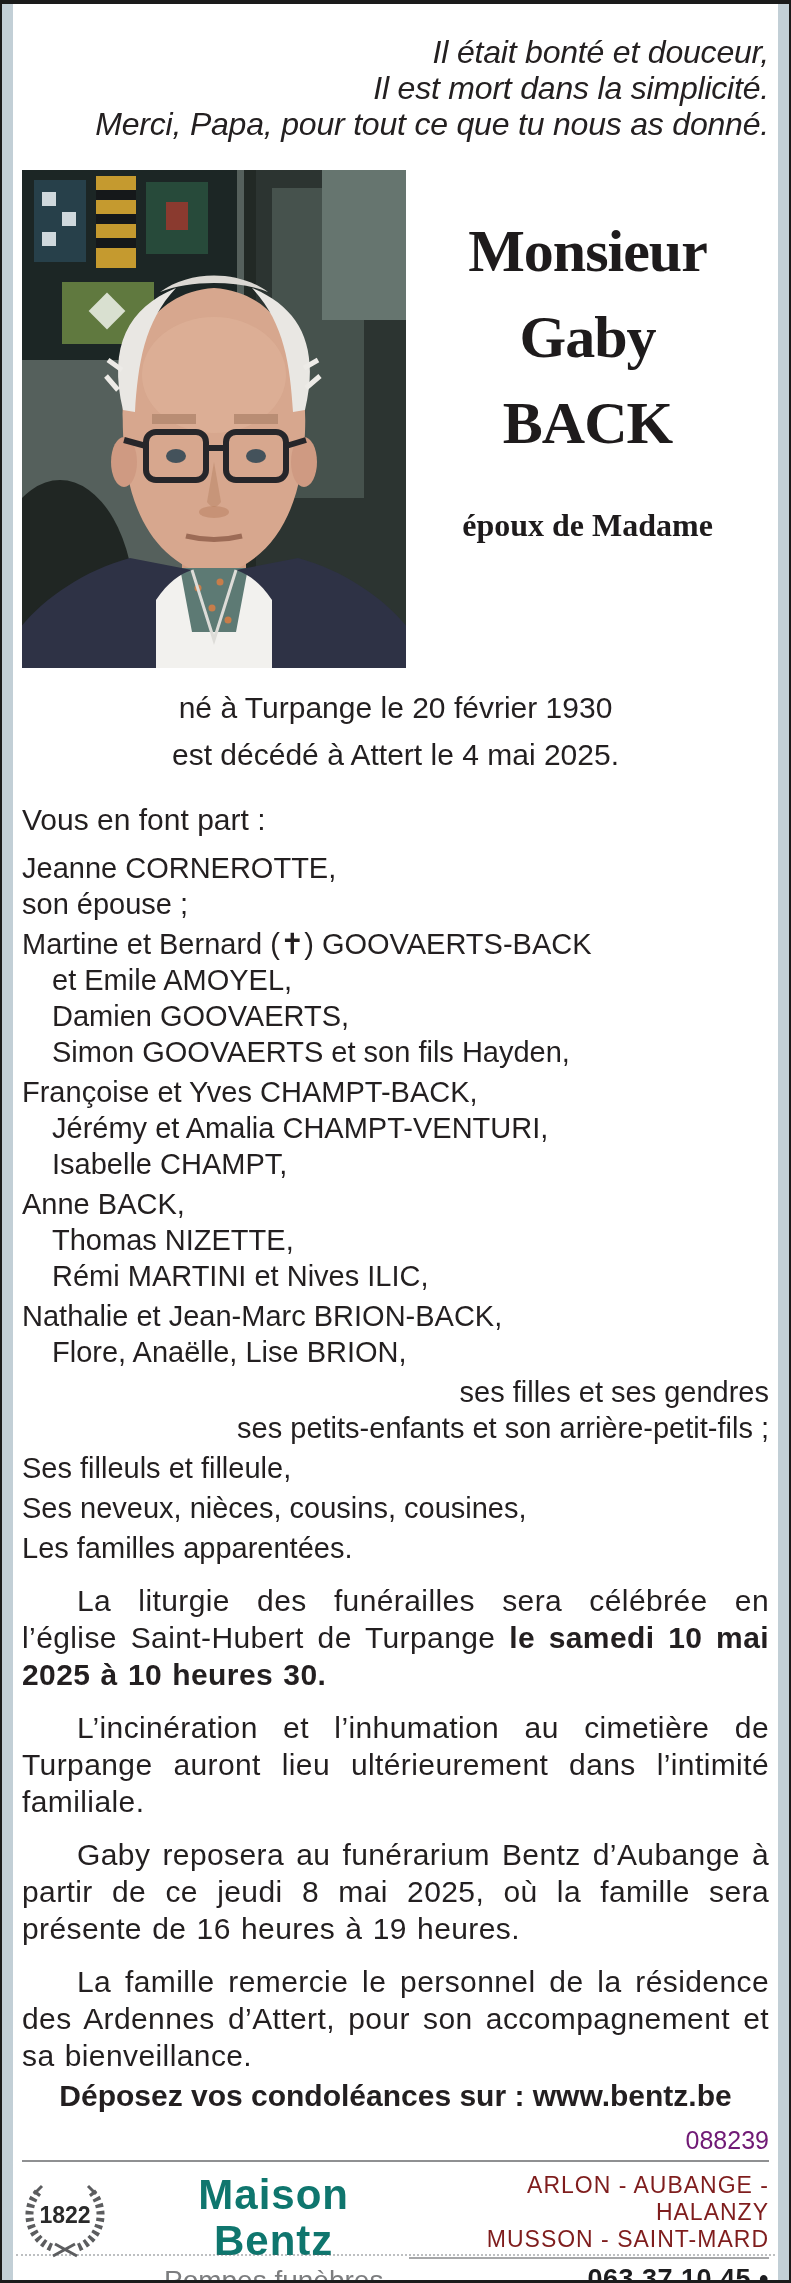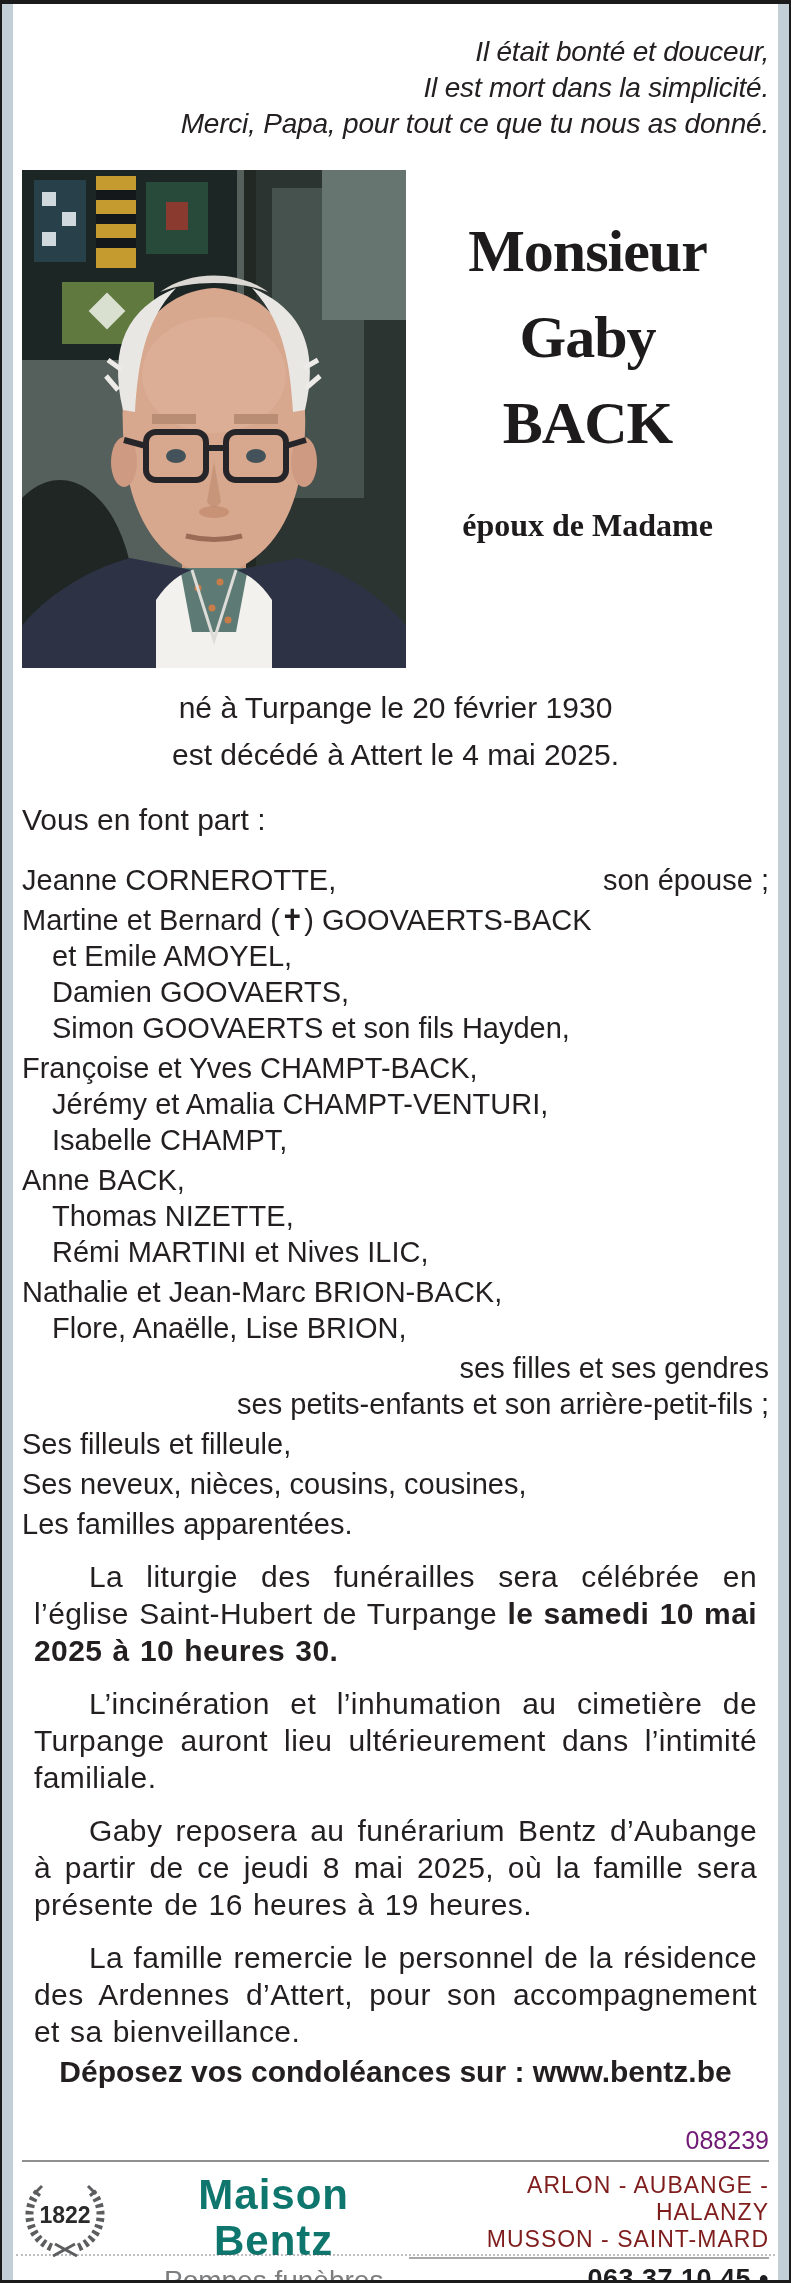--- a/index.html
+++ b/index.html
@@ -14,40 +14,40 @@
     border-bottom:3px solid #1b1b1b;
     font-family:"Liberation Sans","DejaVu Sans",sans-serif;
     color:#231f20;
     overflow:hidden;
   }
   .band{position:absolute;top:0;bottom:0;width:11px;background:#c2cfd6;}
   .band.left{left:0}
   .band.right{right:0}
   .content{position:absolute;left:11px;right:11px;top:0;bottom:0;padding:0 9px;}
 
-  .epigraph{margin-top:30px;text-align:right;font-style:italic;font-size:28px;line-height:36px;color:#242021;letter-spacing:-0.2px;}
+  .epigraph{margin-top:30px;text-align:right;font-style:italic;font-size:32px;line-height:36px;color:#242021;letter-spacing:-0.2px;}
 
   .hero{margin-top:28px;display:flex;}
   .photo{width:384px;height:498px;flex:0 0 auto;background:#55605c;}
   .photo svg{display:block;width:100%;height:100%;}
   .titles{flex:1 1 auto;text-align:center;font-family:Liberation Serif, serif;}
   .deceased-name{margin-top:38px;font-weight:bold;font-size:60px;line-height:86px;letter-spacing:-1px;color:#1e1b1c;}
   .spouse-block{margin-top:36px;font-weight:bold;font-size:32px;line-height:47px;color:#1e1b1c;}
 
   .vital{margin-top:16px;text-align:center;font-size:30px;line-height:47px;}
   .announce{margin-top:24px;font-size:30px;line-height:36px;}
-  .spouse-row{margin-top:24px;display:flex;justify-content:space-between;font-size:29px;line-height:36px;}
+  .spouse-row{margin-top:12px;display:flex;justify-content:space-between;font-size:29px;line-height:36px;flex-direction:column;}
 
   .family-list{font-size:29px;line-height:36px;}
   .family-line{white-space:nowrap;}
   .family-line.indent{padding-left:30px;}
   .family-line.right{text-align:right;white-space:normal;}
   .family-line.gap{margin-top:4px;}
 
-  .para{margin:16px 12px 0;font-size:30px;line-height:37px;text-align:justify;text-indent:55px;letter-spacing:.4px;word-spacing:1.5px;}
+  .para{margin:16px 0 0;font-size:30px;line-height:37px;text-align:justify;text-indent:55px;letter-spacing:.4px;word-spacing:1.5px;}
   .para strong{font-weight:bold;}
 
   .condolences{margin-top:3px;text-align:center;font-weight:bold;font-size:30px;line-height:38px;}
 
   .bottom{position:absolute;top:2122px;left:20px;right:20px;}
   .ref{text-align:right;font-size:25px;line-height:28px;color:#701a75;}
   .separator{border:0;border-top:2px solid #8f9092;margin:6px 0 0;}
   .footer-row{margin-top:10px;display:flex;align-items:flex-start;}
   .logo{flex:0 0 auto;width:86px;height:86px;margin-top:0;}
   .brand-block{margin-left:30px;text-align:center;}

